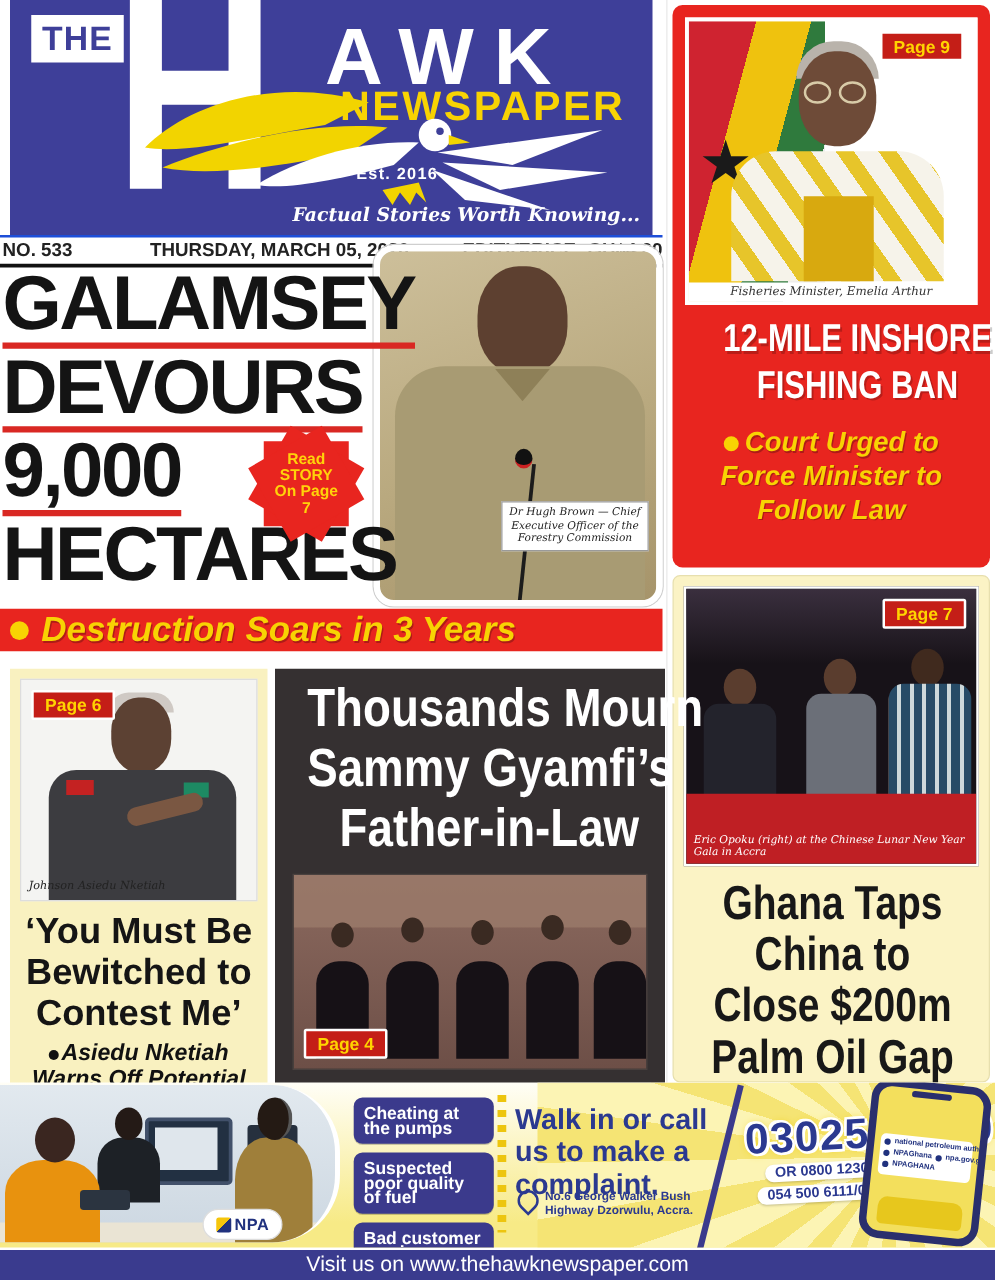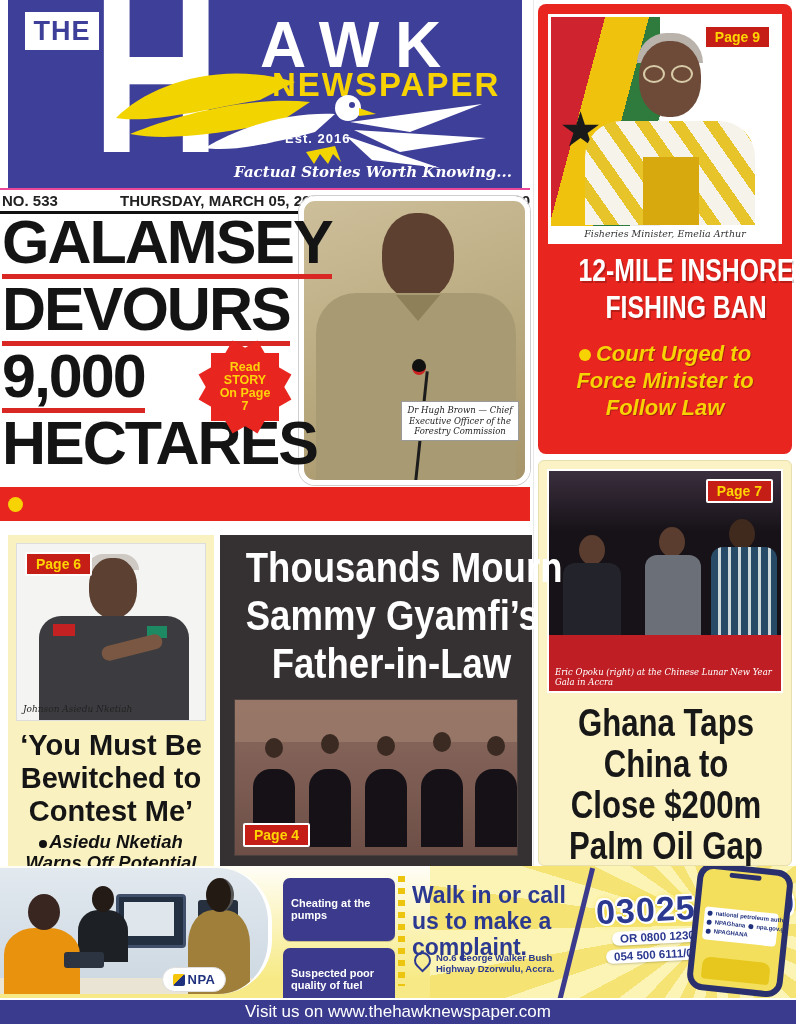--- a/index.html
+++ b/index.html
@@ -12,21 +12,21 @@
   .the-block { position:absolute; left:17px; top:12px; width:74px; height:38px; background:#fff; display:flex; align-items:center; justify-content:center; }
   .the-block span { color:#3e3f99; font-weight:bold; font-size:27px; letter-spacing:1px; }
   .big-h { position:absolute; left:84px; top:-42px; width:140px; height:230px; color:#fff; font-weight:bold; font-size:228px; line-height:230px; transform:scaleX(0.78); transform-origin:left center; }
   .awk { position:absolute; left:252px; top:8px; color:#fff; font-weight:bold; font-size:64px; letter-spacing:16px; }
   .newspaper { position:absolute; left:264px; top:66px; color:#f8d303; font-weight:bold; font-size:33px; letter-spacing:2px; }
   .hawk-svg { position:absolute; left:102px; top:56px; width:382px; height:118px; }
   .est { position:absolute; left:277px; top:131px; color:#fff; font-weight:bold; font-size:13px; letter-spacing:1px; }
   .tagline { position:absolute; right:10px; top:163px; color:#fff; font-family:"DejaVu Serif", serif; font-style:italic; font-weight:bold; font-size:15px; }
 
   
-  .dateline { position:absolute; left:0; top:188px; width:530px; height:26px; border-top:2px solid #ec4899; border-bottom:3px solid #111; display:flex; align-items:center; z-index:2; }
+  .dateline { position:absolute; left:0; top:188px; width:530px; height:26px; border-top:2px solid #1d4ed8; border-bottom:3px solid #111; display:flex; align-items:center; z-index:2; }
   .dateline .issue { position:absolute; left:2px; font-weight:bold; font-size:15px; color:#222; }
   .dateline .middate { position:absolute; left:120px; font-weight:bold; font-size:15px; color:#222; }
   .dateline .edition { position:absolute; left:370px; font-weight:bold; font-size:15px; color:#222; }
   .dateline .price { position:absolute; right:0px; font-weight:bold; font-size:15px; color:#222; z-index:5; }
 
   
   .lead-headline { position:absolute; left:2px; top:211px; z-index:4; }
   .hl-line { display:block; height:67px; }
   .hl-text { display:inline-block; font-weight:bold; font-size:61px; line-height:62px; letter-spacing:-2px; color:#141414; }
   .hl-u { border-bottom:5px solid #d92823; padding-bottom:1px; }
@@ -118,21 +118,21 @@
   .cc-w1b { position:absolute; left:4px; top:60px; width:76px; height:66px; background:#e8920e; border-radius:40% 40% 0 0; }
   .cc-w2h { position:absolute; left:206px; top:10px; width:28px; height:34px; background:#241a14; border-radius:50%; border-right:3px solid #555; }
   .cc-w2b { position:absolute; left:188px; top:42px; width:62px; height:84px; background:#9f7f3a; border-radius:40% 40% 0 0; }
   .cc-w3h { position:absolute; left:92px; top:18px; width:22px; height:26px; background:#241a16; border-radius:50%; }
   .cc-w3b { position:absolute; left:78px; top:42px; width:50px; height:52px; background:#1d2126; border-radius:40% 40% 0 0; }
   .cc-phone { position:absolute; left:64px; top:84px; width:40px; height:16px; background:#2b3440; border-radius:3px; }
   .npa-chip { position:absolute; left:162px; bottom:6px; width:64px; height:25px; background:#fff; border-radius:13px; border:1px solid #ddd; display:flex; align-items:center; justify-content:center; gap:3px; z-index:3; }
   .npa-mark { width:12px; height:12px; background:linear-gradient(135deg,#f5c50c 50%,#20317e 50%); border-radius:2px; }
   .npa-chip span { color:#20317e; font-weight:bold; font-size:13px; letter-spacing:0.5px; }
   .pills { position:absolute; left:283px; top:12px; width:112px; }
-  .pill { background:#3b3a8c; color:#fff; font-weight:bold; font-size:11px; line-height:11.5px; border-radius:7px; padding:20px 8px; margin-bottom:7px; box-shadow:0 1px 0 rgba(0,0,0,0.2); }
+  .pill { background:#3b3a8c; color:#fff; font-weight:bold; font-size:14px; line-height:11.5px; border-radius:7px; padding:7px 8px; margin-bottom:7px; box-shadow:0 1px 0 rgba(0,0,0,0.2); }
   .pill-comb { position:absolute; left:398px; top:10px; width:7px; height:110px; background:repeating-linear-gradient(180deg,#edc50e 0 6px,transparent 6px 12px); }
   .cta { position:absolute; left:412px; top:16px; color:#2b3990; font-weight:bold; font-size:23px; line-height:26px; }
   .cta span { display:block; }
   .addr { position:absolute; left:412px; top:86px; display:flex; gap:6px; align-items:flex-start; width:170px; }
   .pin { width:18px; height:22px; flex:0 0 auto; position:relative; }
   .pin::before { content:""; position:absolute; left:2px; top:0; width:13px; height:13px; border:2.5px solid #2b3990; border-radius:50% 50% 50% 0; transform:rotate(-45deg); }
   .addr-text { color:#2b3990; font-weight:bold; font-size:9.5px; line-height:11px; }
   .ad-divider { position:absolute; left:572px; top:0px; width:5px; height:150px; background:#3b3a8c; transform:rotate(14deg); }
   .hotline { position:absolute; left:596px; top:22px; color:#2b3990; font-weight:bold; font-size:34px; letter-spacing:1px; transform:rotate(-3deg); text-shadow:-2px 0 #fff,2px 0 #fff,0 -2px #fff,0 2px #fff,-2px -2px #fff,2px 2px #fff,0 0 7px #f0d013; }
   .altline { position:absolute; color:#2b3990; font-weight:bold; font-size:11.5px; background:#fff; border-radius:9px; padding:1px 8px; transform:rotate(-3deg); box-shadow:0 1px 2px rgba(0,0,0,0.2); white-space:nowrap; }
@@ -208,20 +208,21 @@
     <div class="lp-head"></div>
     <div class="lp-body"></div>
     <div class="lp-collar"></div>
     <div class="lp-mic-stem"></div>
     <div class="lp-mic-head"></div>
     <div class="lead-caption">Dr Hugh Brown — Chief Executive Officer of the Forestry Commission</div>
   </div>
 
   <div class="lead-banner">
     <span class="banner-bullet"></span>
+    <span class="banner-text">Destruction Soars in 3 Years</span>
   </div>
 
   <div class="box-fishing">
     <div class="photo-emelia">
       <div class="em-flag"></div>
       <div class="em-star">★</div>
       <div class="em-hair"></div>
       <div class="em-headc"></div>
       <div class="em-glass1"></div>
       <div class="em-glass2"></div>

